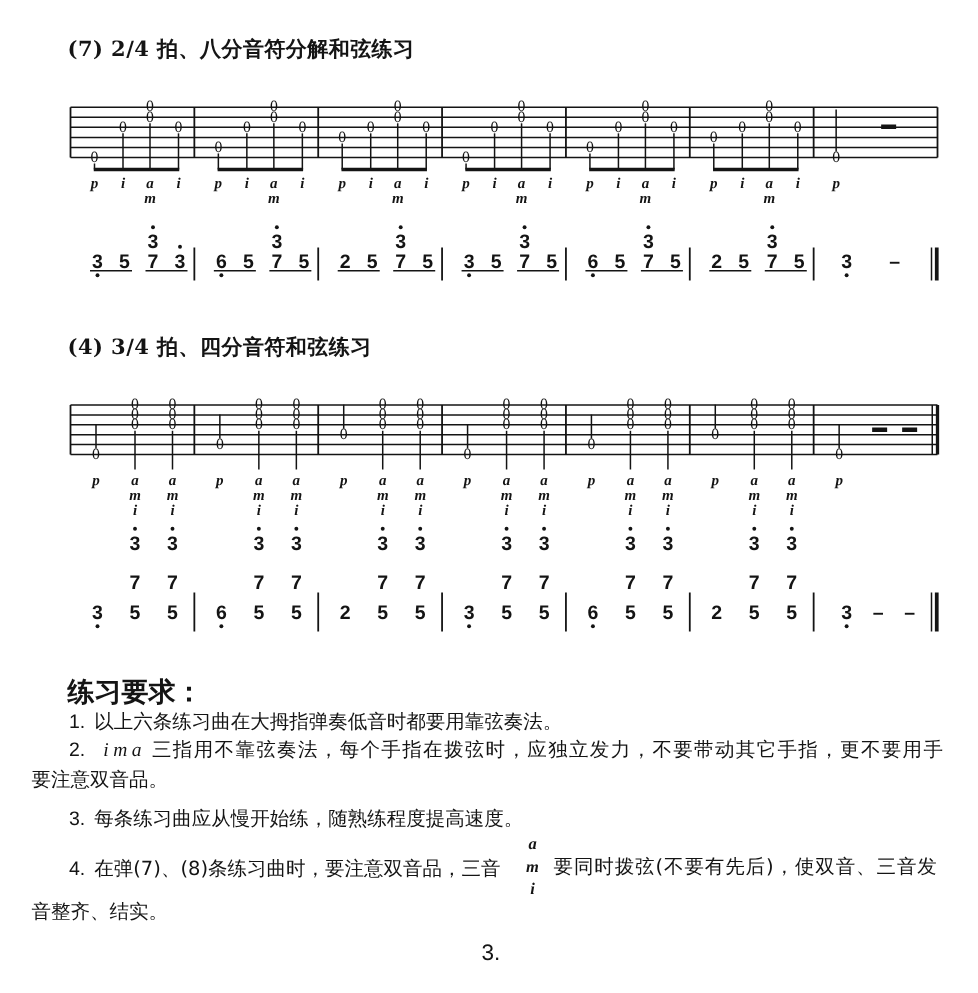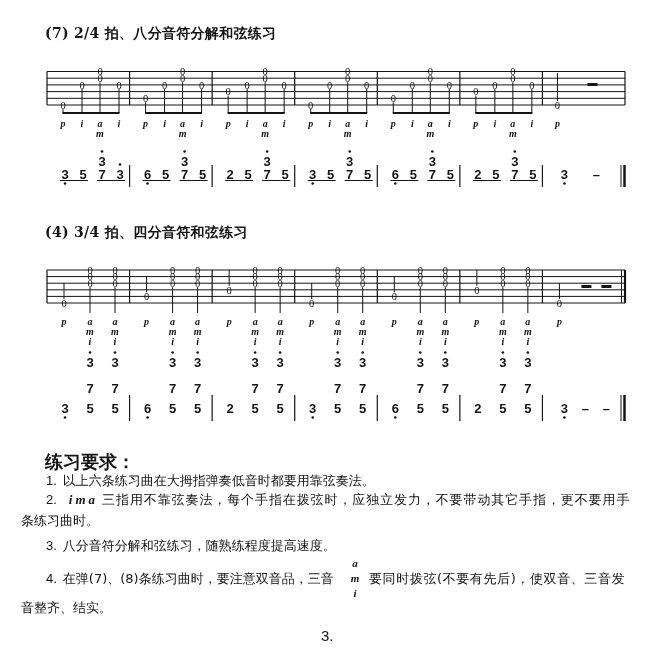--- a/index.html
+++ b/index.html
@@ -5,21 +5,21 @@
   html, body { margin:0; padding:0; background:#ffffff; }
   body { width:652px; height:662px; position:relative; overflow:hidden; color:#141414; font-family:"DejaVu Sans", sans-serif; }
   .abs { position:absolute; white-space:nowrap; }
   .sec-title { font-family:"DejaVu Serif", serif; font-weight:bold; font-size:14px; line-height:16px; letter-spacing:0.3px; }
   #score { position:absolute; left:0; top:0; width:652px; height:662px; }
   .tab-fret { font-family:"Liberation Serif", serif; font-size:10.5px; fill:#141414; }
   .finger { font-family:"Liberation Serif", serif; font-style:italic; font-weight:bold; font-size:10px; fill:#141414; }
   .jp { font-family:"Liberation Sans", sans-serif; font-weight:bold; font-size:13px; fill:#141414; }
   .req { font-size:13px; line-height:16px; }
   .req-heading { font-weight:bold; font-size:18px; line-height:16px; }
-  .it { font-family:"Liberation Serif", serif; font-style:italic; font-weight:bold; font-size:13px; letter-spacing:3px; margin:0 4px 0 6px; }
+  .it { font-family:"Liberation Serif", serif; font-style:italic; font-weight:normal; font-size:13px; letter-spacing:3px; margin:0 4px 0 6px; }
   .stack { position:absolute; display:flex; flex-direction:column; align-items:center; font-family:"Liberation Serif", serif; font-style:italic; font-weight:bold; font-size:11px; line-height:15px; }
   .num { margin-right:6px; font-family:"Liberation Sans", sans-serif; }
   .pagenum { font-family:"Liberation Sans", sans-serif; font-size:15px; line-height:16px; }
 </style>
 </head>
 <body>
 
 <div class="abs sec-title" style="left:45px;top:25px;">(7) 2/4 拍、八分音符分解和弦练习</div>
 <div class="abs sec-title" style="left:45px;top:224px;">(4) 3/4 拍、四分音符和弦练习</div>
 
@@ -400,24 +400,24 @@
 
 <div class="abs req-heading" style="left:45px;top:454px;">练习要求：</div>
 
 <div class="abs req" style="left:46px;top:473px;">
   <span class="num">1.</span><span>以上六条练习曲在大拇指弹奏低音时都要用靠弦奏法。</span>
 </div>
 
 <div class="abs req" style="left:46px;top:492px;">
   <span class="num">2.</span><span class="it">ima</span><span style="letter-spacing:0.9px;">三指用不靠弦奏法，每个手指在拨弦时，应独立发力，不要带动其它手指，更不要用手</span>
 </div>
-<div class="abs req" style="left:21px;top:513px;">条练习曲时。</div>
+<div class="abs req" style="left:21px;top:513px;">要注意双音品。</div>
 
 <div class="abs req" style="left:46px;top:538px;">
-  <span class="num">3.</span><span>八分音符分解和弦练习，随熟练程度提高速度。</span>
+  <span class="num">3.</span><span>每条练习曲应从慢开始练，随熟练程度提高速度。</span>
 </div>
 
 <div class="abs req" style="left:46px;top:571px;">
   <span class="num">4.</span><span>在弹(7)、(8)条练习曲时，要注意双音品，三音</span>
 </div>
 <div class="stack" style="left:349px;top:556px;width:12px;">
   <span>a</span>
   <span>m</span>
   <span>i</span>
 </div>

